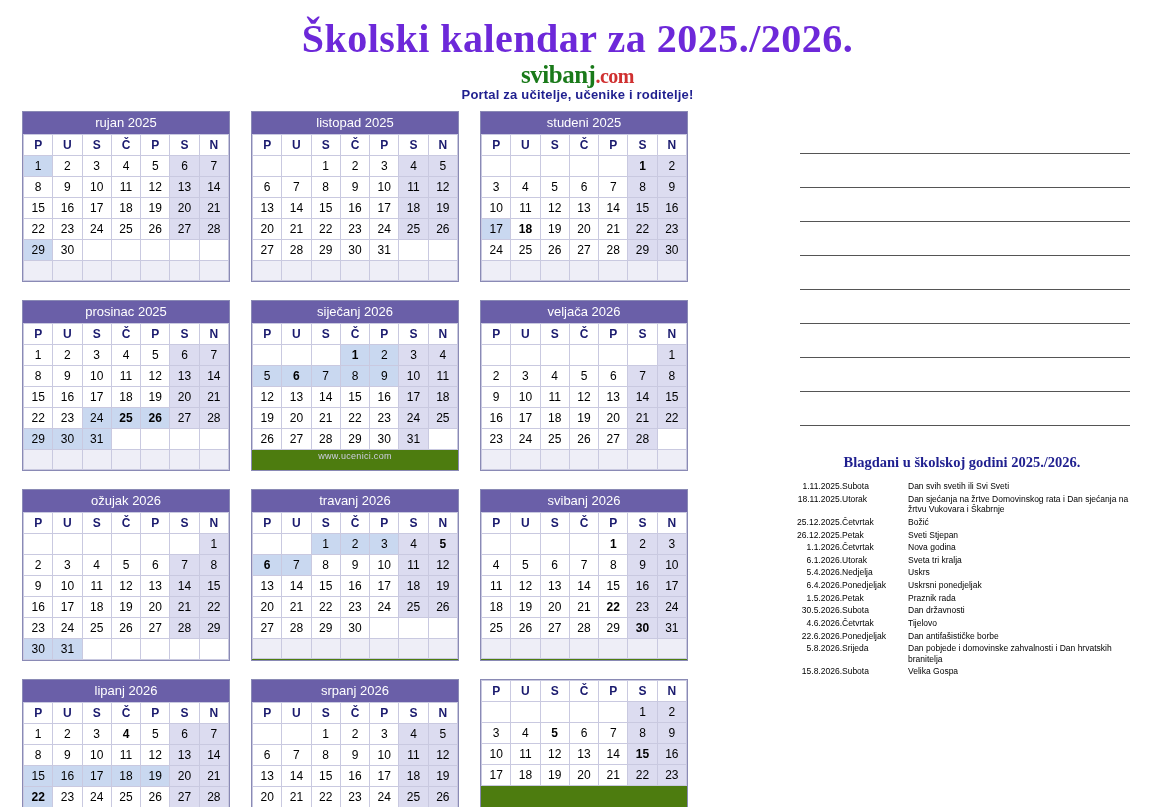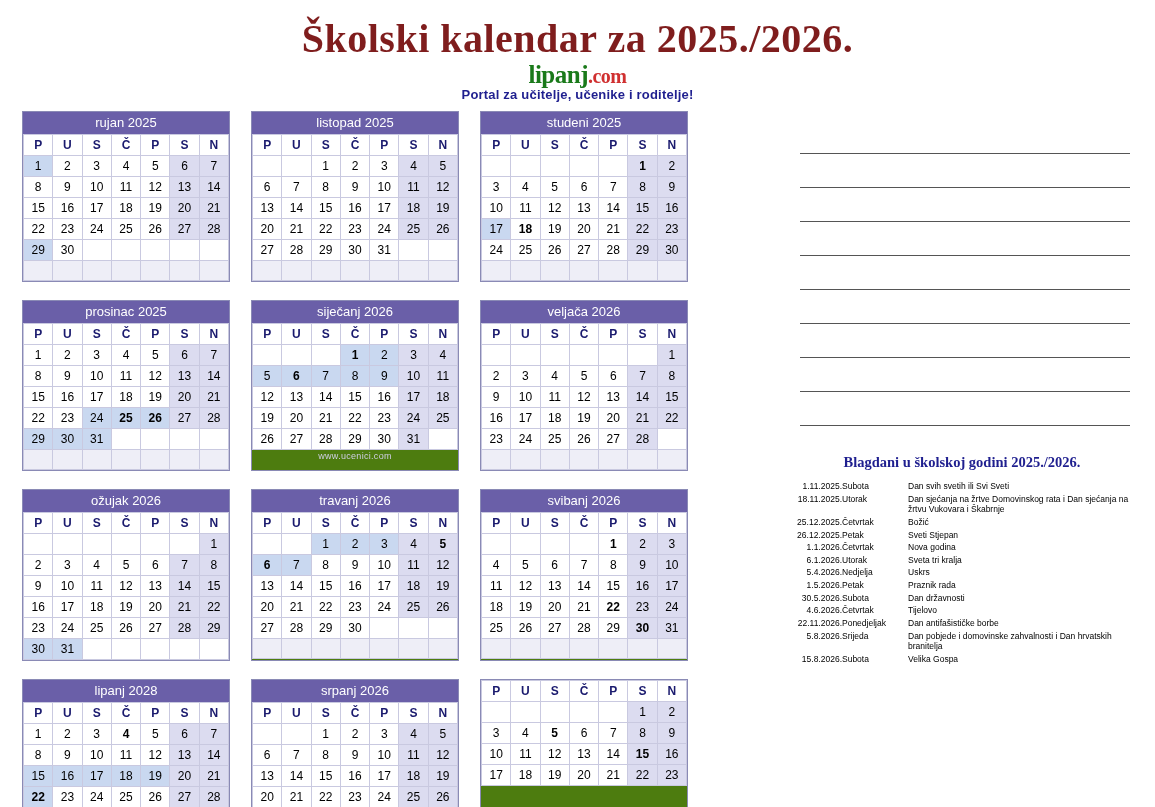--- a/index.html
+++ b/index.html
@@ -15,21 +15,21 @@
 
   
   #header {
     text-align: center;
     padding-top: 18px;
   }
   #main-title {
     font-family: "Liberation Serif", serif;
     font-size: 40px;
     font-weight: bold;
-    color: #7f1d1d;
+    color: #6d28d9;
     letter-spacing: 0.5px;
     line-height: 1.05;
     margin: 0;
   }
   #logo-wrap {
     margin-top: 2px;
     line-height: 1;
   }
   #logo-main {
     font-family: "Liberation Serif", serif;
@@ -158,21 +158,21 @@
   td.hdate { width: 60px; text-align: right; padding-right: 7px; white-space: nowrap; }
   td.hday  { width: 66px; text-align: left; padding-right: 6px; white-space: nowrap; margin-left: 29px; }
   td.hname { text-align: left; }
 </style>
 </head>
 <body>
 
 <div id="header">
   <h1 id="main-title">Školski kalendar za 2025./2026.</h1>
   <div id="logo-wrap">
-    <span id="logo-main">lipanj</span><span id="logo-dotcom">.com</span>
+    <span id="logo-main">svibanj</span><span id="logo-dotcom">.com</span>
     <div id="logo-tag">Portal za učitelje, učenike i roditelje!</div>
   </div>
 </div>
 
 <div id="calendars">
     <div class="month">
       <div class="month-title">rujan 2025</div>
       <table class="cal">
         <thead>
           <tr>
@@ -805,21 +805,21 @@
             <td class="empty"></td>
             <td class="empty"></td>
             <td class="empty"></td>
             <td class="empty"></td>
             <td class="empty"></td>
           </tr>
         </tbody>
       </table>
     </div>
     <div class="month">
-      <div class="month-title">lipanj 2028</div>
+      <div class="month-title">lipanj 2026</div>
       <table class="cal">
         <thead>
           <tr>
             <th>P</th>
             <th>U</th>
             <th>S</th>
             <th>Č</th>
             <th>P</th>
             <th class="we">S</th>
             <th class="we">N</th>
@@ -1019,36 +1019,41 @@
           <td class="hdate">6.1.2026.</td>
           <td class="hday">Utorak</td>
           <td class="hname">Sveta tri kralja</td>
         </tr>
         <tr>
           <td class="hdate">5.4.2026.</td>
           <td class="hday">Nedjelja</td>
           <td class="hname">Uskrs</td>
         </tr>
         <tr>
+          <td class="hdate">6.4.2026.</td>
+          <td class="hday">Ponedjeljak</td>
+          <td class="hname">Uskrsni ponedjeljak</td>
+        </tr>
+        <tr>
           <td class="hdate">1.5.2026.</td>
           <td class="hday">Petak</td>
           <td class="hname">Praznik rada</td>
         </tr>
         <tr>
           <td class="hdate">30.5.2026.</td>
           <td class="hday">Subota</td>
           <td class="hname">Dan državnosti</td>
         </tr>
         <tr>
           <td class="hdate">4.6.2026.</td>
           <td class="hday">Četvrtak</td>
           <td class="hname">Tijelovo</td>
         </tr>
         <tr>
-          <td class="hdate">22.11.2026.</td>
+          <td class="hdate">22.6.2026.</td>
           <td class="hday">Ponedjeljak</td>
           <td class="hname">Dan antifašističke borbe</td>
         </tr>
         <tr>
           <td class="hdate">5.8.2026.</td>
           <td class="hday">Srijeda</td>
           <td class="hname">Dan pobjede i domovinske zahvalnosti i Dan hrvatskih branitelja</td>
         </tr>
         <tr>
           <td class="hdate">15.8.2026.</td>

